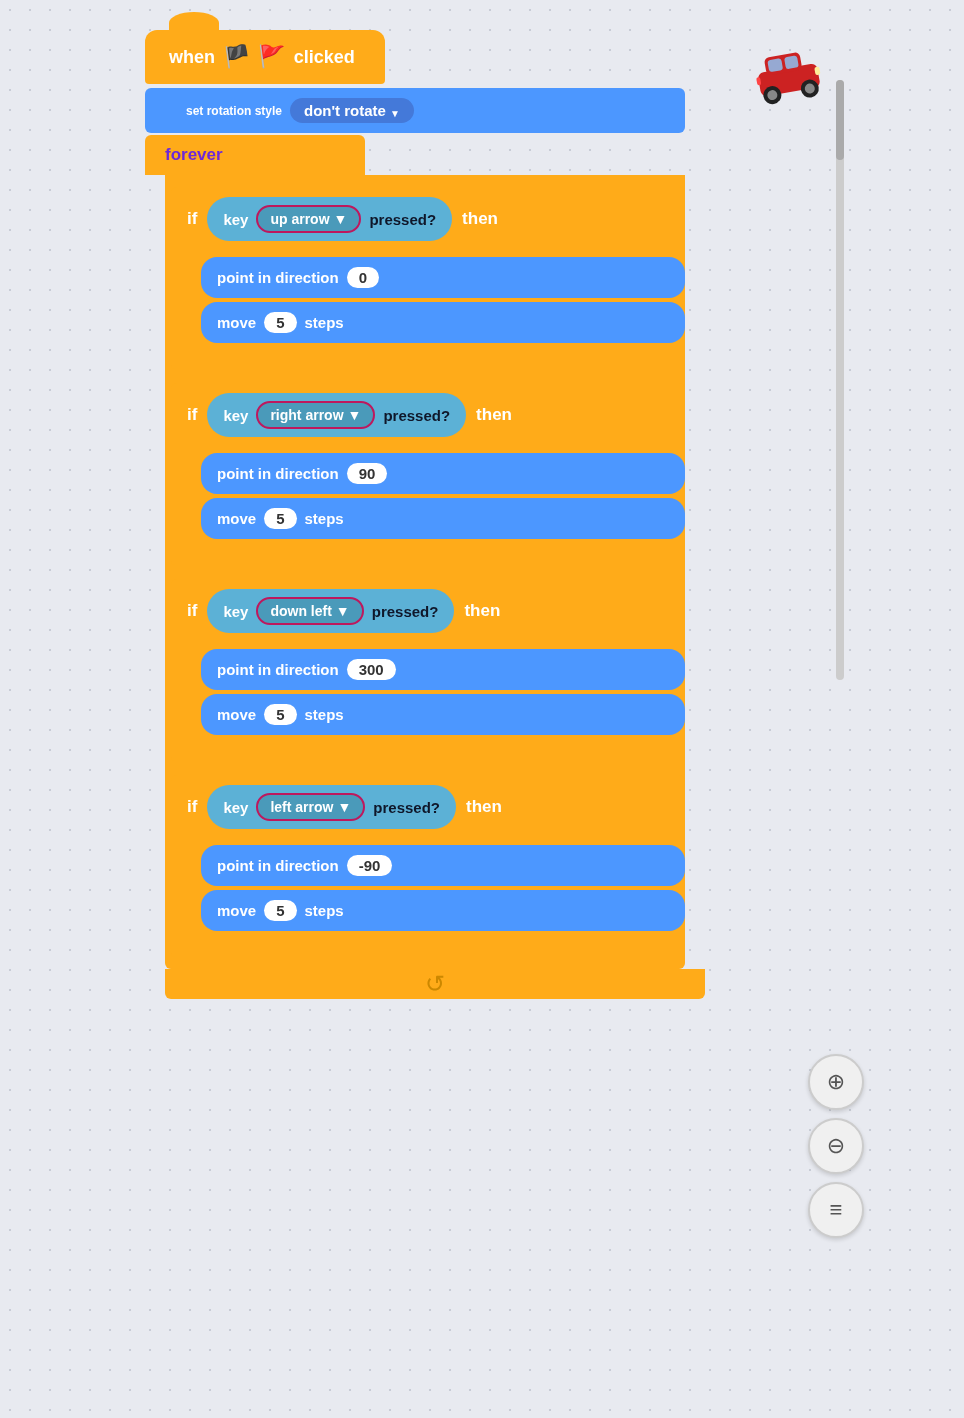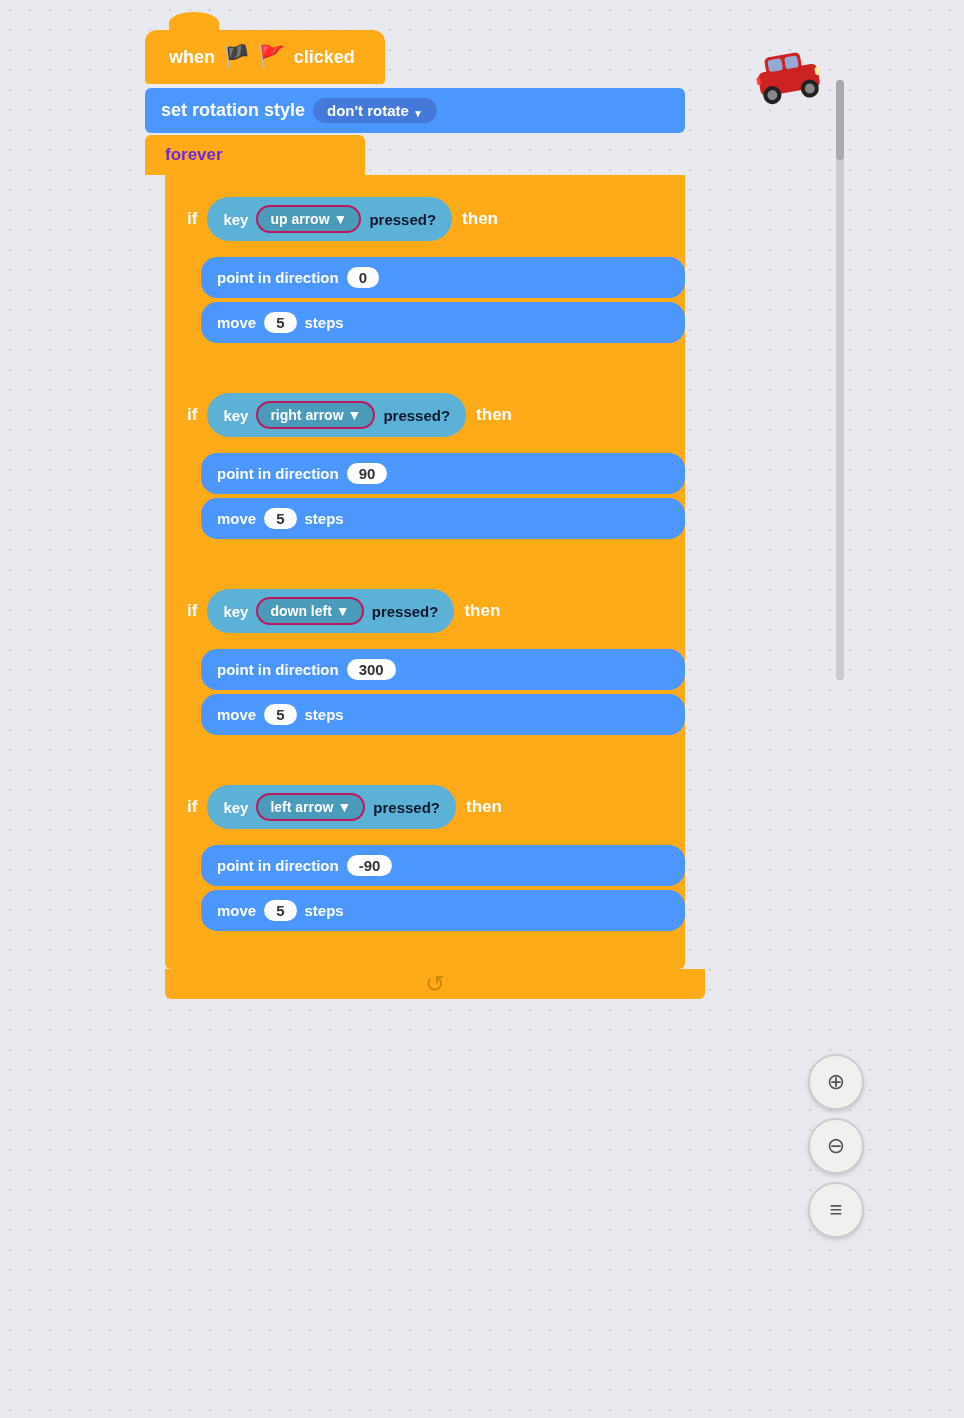--- a/index.html
+++ b/index.html
@@ -117,22 +117,23 @@
       border-radius: 6px;
       padding: 10px 16px;
       display: inline-flex;
       align-items: center;
       gap: 8px;
       min-width: 380px;
       margin-top: 2px;
     }
     .set-rotation-block .block-text {
       color: white;
-      font-size: 18px;
-      font-weight: 600;
+      font-size: 12px;
+      font-weight: 600;
+      margin-left: 25px;
     }
     .dropdown-pill {
       background: #4479d9;
       border-radius: 20px;
       padding: 4px 14px;
       color: white;
       font-size: 15px;
       font-weight: 600;
       display: inline-flex;
       align-items: flex-end;

